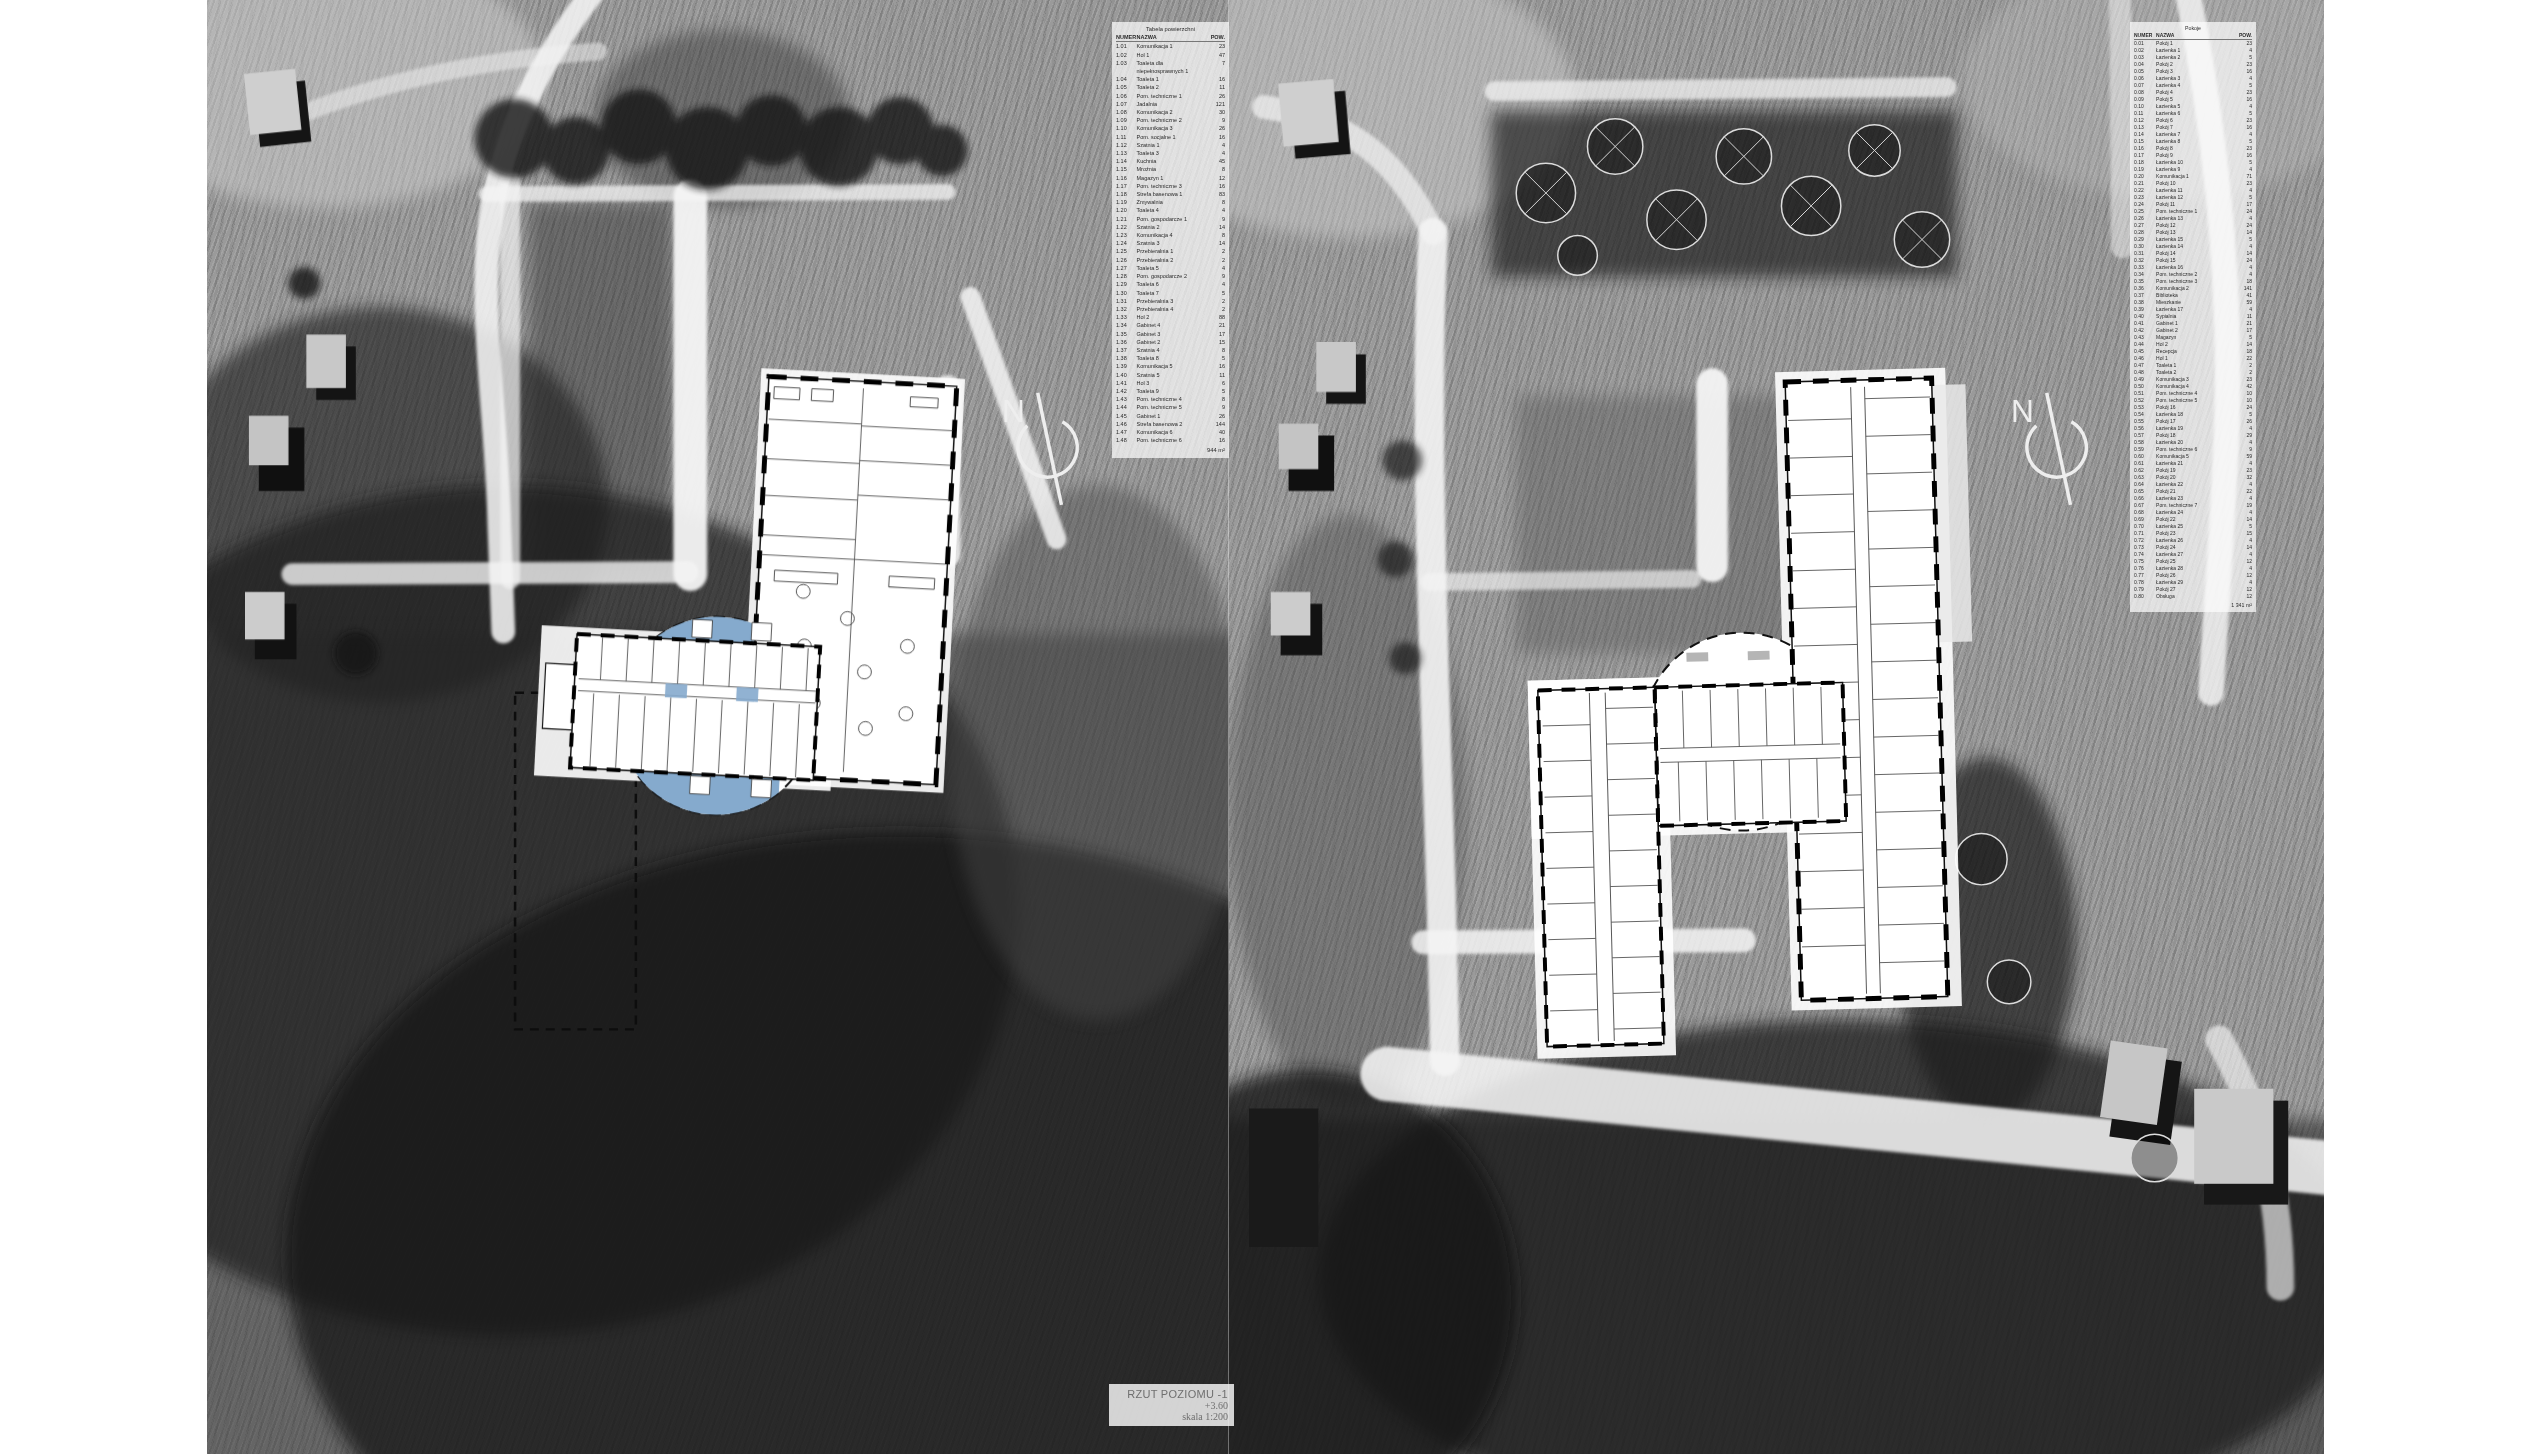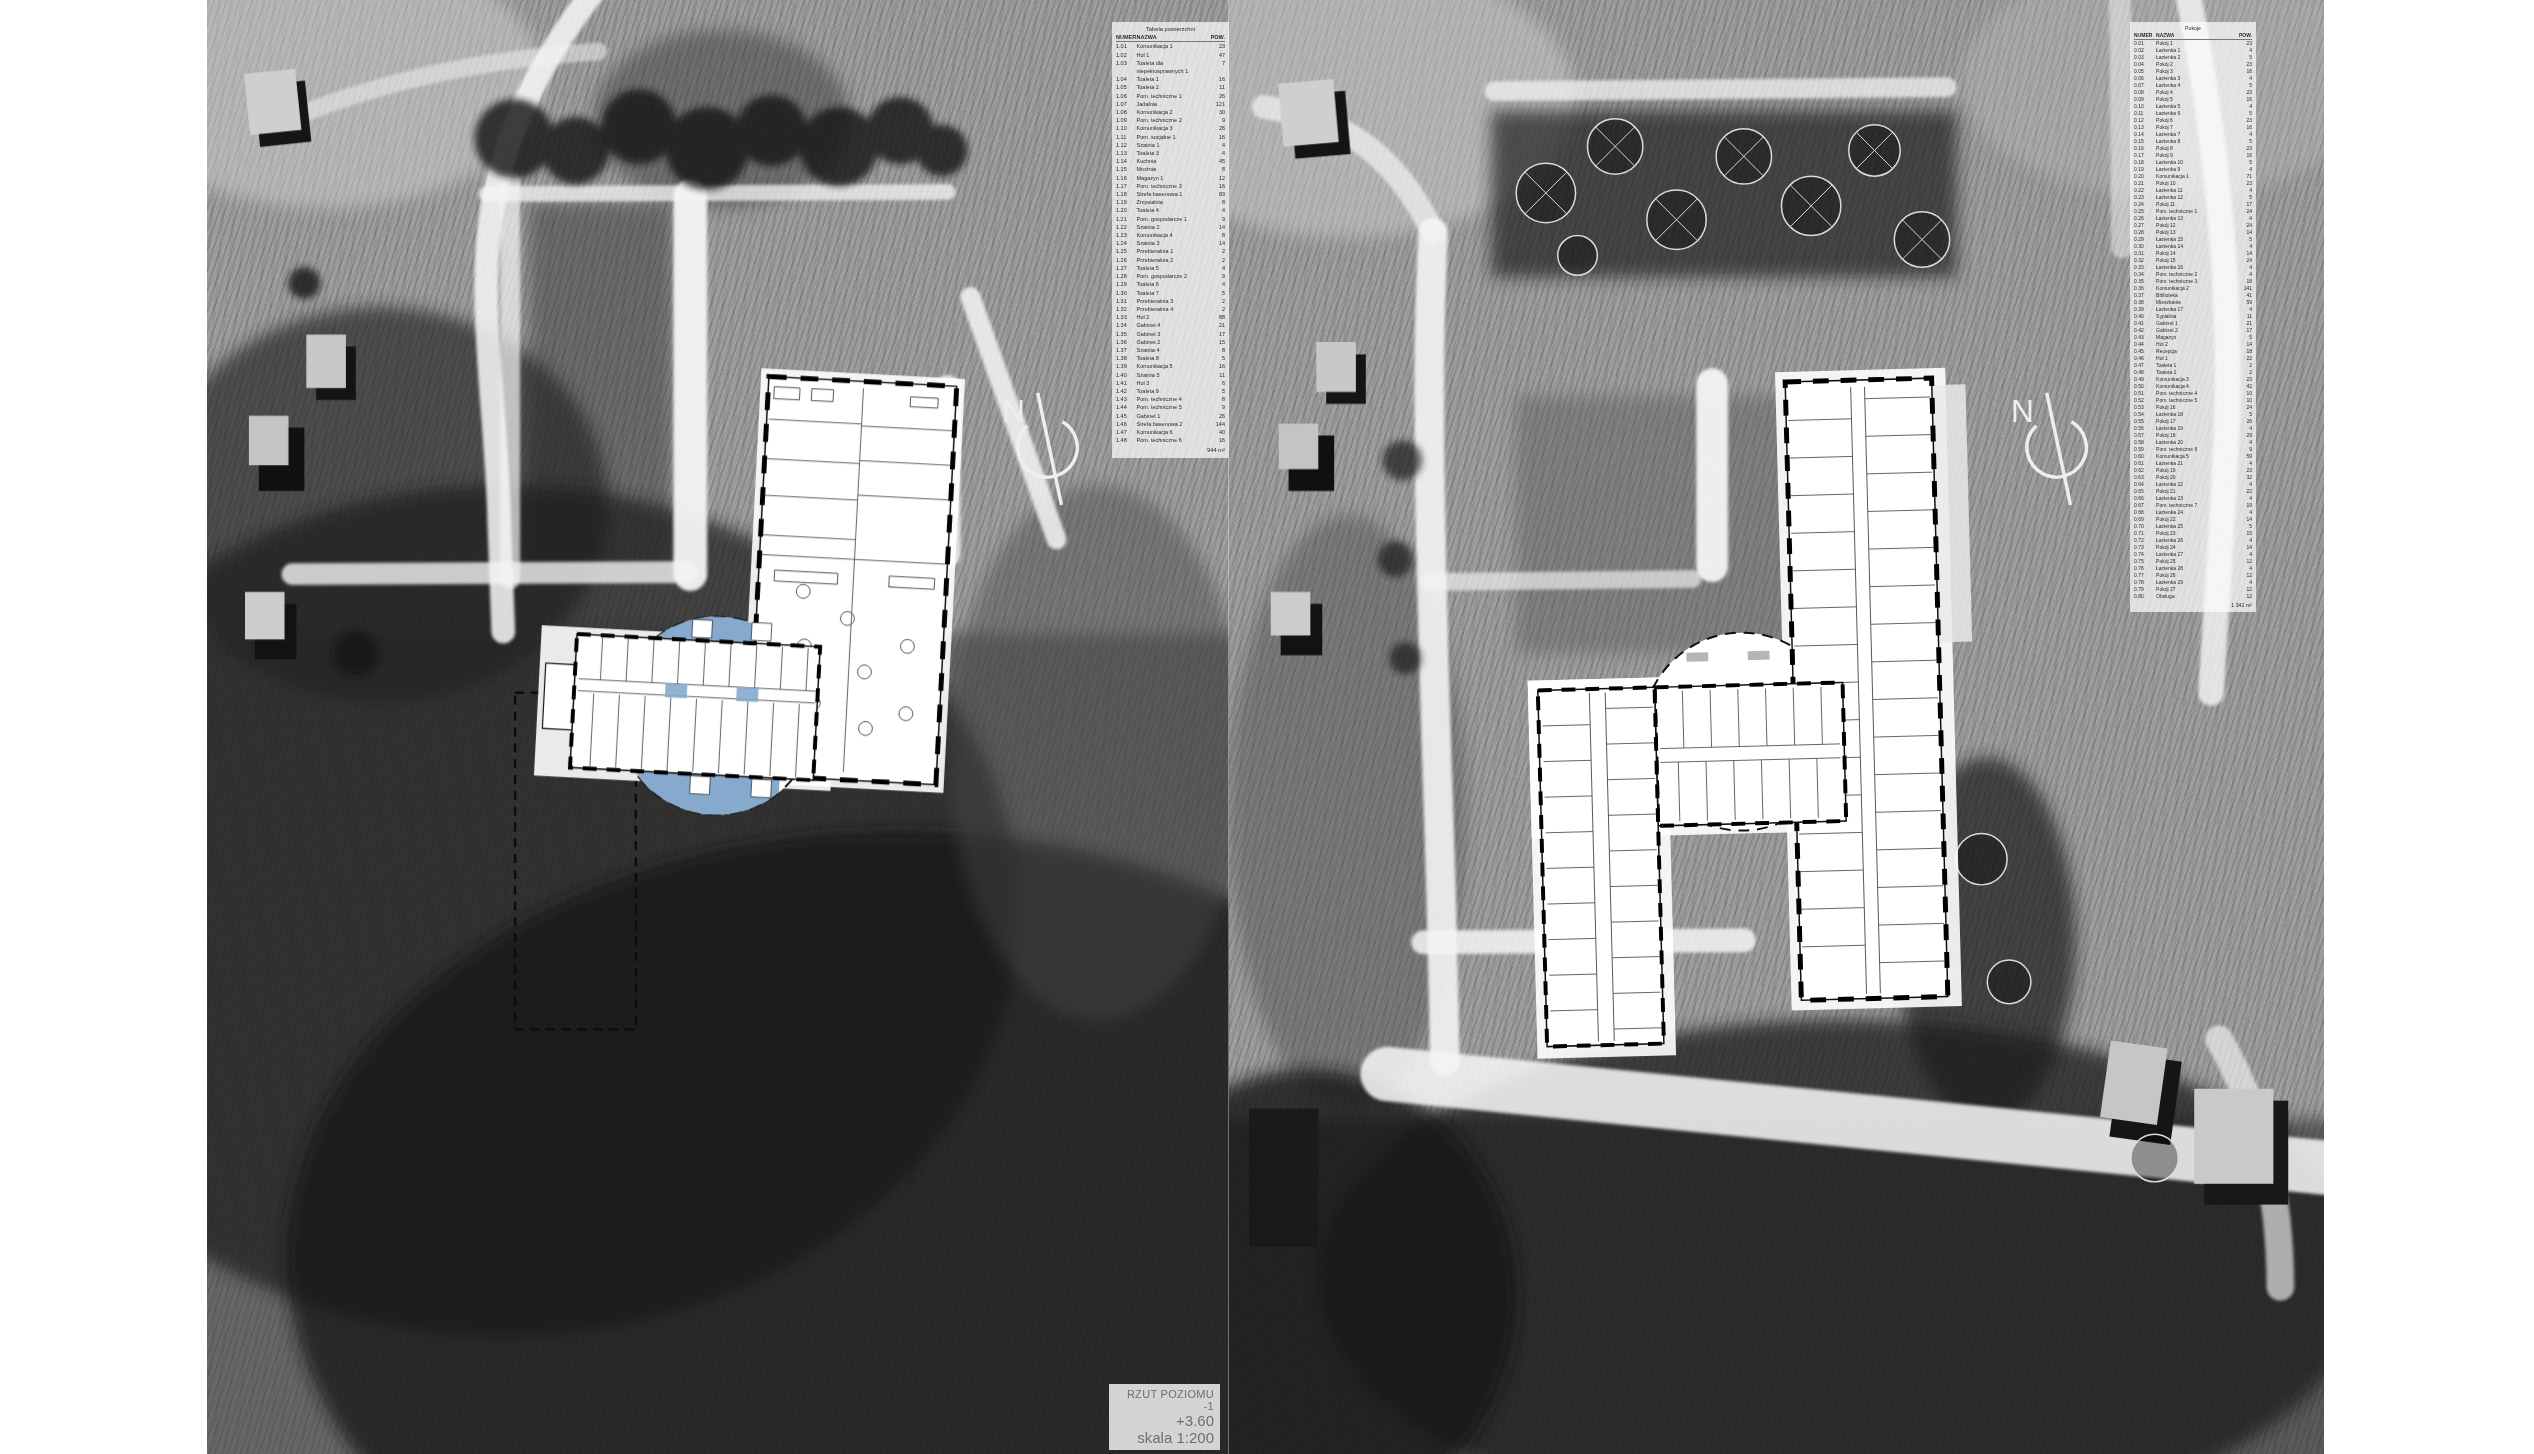--- a/index.html
+++ b/index.html
@@ -18,25 +18,25 @@
   #legend-left{left:1112px;top:22px;width:117px;font-size:5.5px;line-height:8.2px;}
   #legend-right{left:2130px;top:22px;width:126px;font-size:5px;line-height:7px;}
   .legend .ltitle{text-align:center;font-size:1.05em;}
   .legend .lhead{display:flex;font-weight:bold;border-bottom:0.5px solid #777;}
   .lrow{display:flex;}
   .lrow span, .lhead span{display:block;}
   .c0{width:17%;}
   .c1{flex:1;padding-left:2px;}
   .c2{width:15%;text-align:right;}
   .ltotal{text-align:right;margin-top:2px;font-size:1.05em;}
-  #title-block{position:absolute;left:1109px;top:1384px;width:111px;z-index:5;
+  #title-block{position:absolute;left:1109px;top:1384px;width:125px;z-index:5;
     background:rgba(242,242,242,0.85);color:#6f6f6f;text-align:right;
     padding:4px 6px;box-sizing:border-box;}
   #title-block .tb1{font-size:11px;letter-spacing:0.3px;}
-  #title-block .tb2,#title-block .tb3{font-size:15px;}
+  #title-block .tb2,#title-block .tb3{font-size:10px;font-family:Liberation Serif, serif;}
   .seam{position:absolute;left:1228px;top:0;width:1px;height:1454px;background:rgba(255,255,255,0.35);}
 </style>
 </head>
 <body>
 
 <div id="stage">
 
   <div class="panel" id="panel-left">
     <svg width="1022" height="1454" viewBox="0 0 1032 1469">
       <defs>

